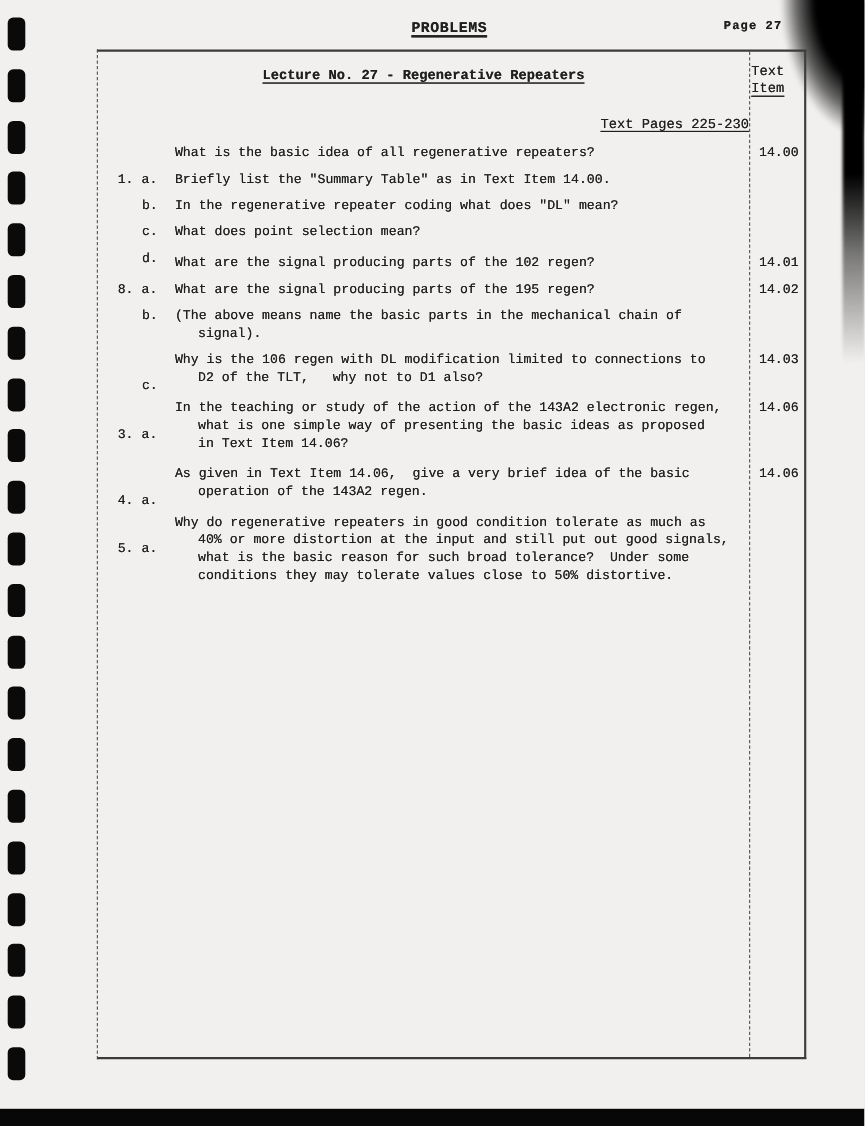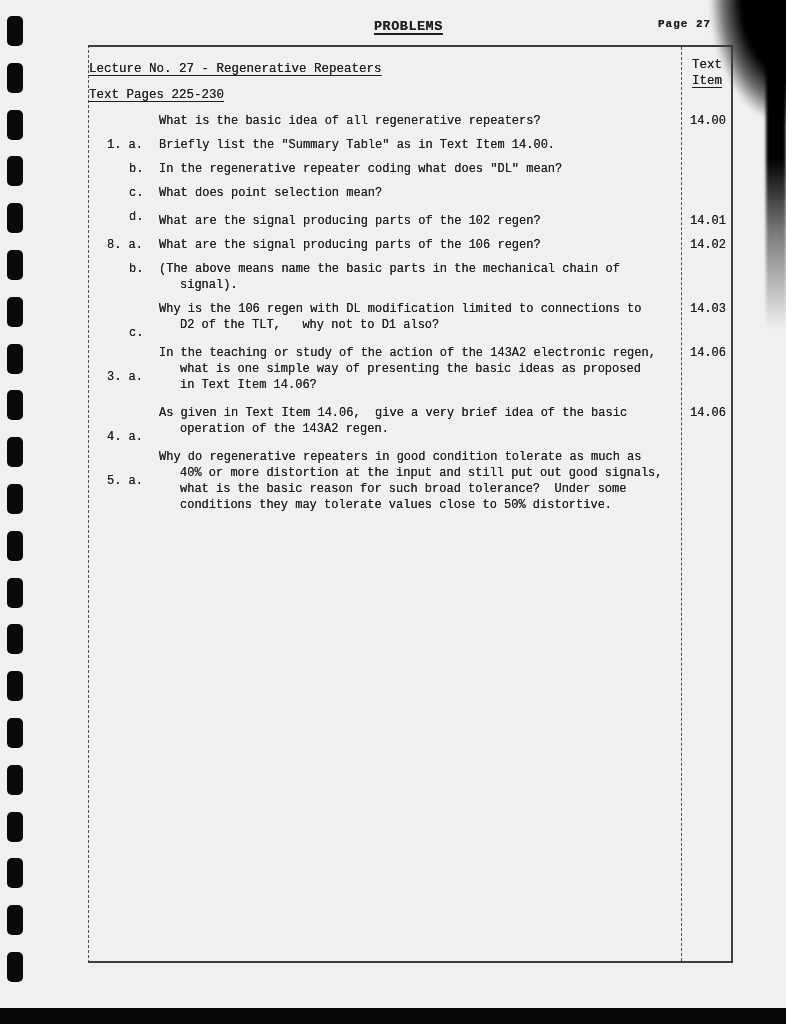--- a/index.html
+++ b/index.html
@@ -53,29 +53,29 @@
     border-bottom:2px solid #3b3b3b;
     border-left:1px dashed #4f4f4f;
     border-right:2px solid #3f3f3f;
   }
   .divider-v {
     position:absolute; top:0; bottom:0; left:592px; width:0;
     border-left:1px dashed #4f4f4f;
   }
   .col-header {
     position:absolute; top:10px; left:594px; width:48px;
-    text-align:center; font-size:12.5px; line-height:16px;
+    font-size:12.5px; line-height:16px;
   }
   .u { text-decoration:underline; text-underline-offset:2.5px; text-decoration-thickness:1.2px; }
   .title-line {
-    margin-top:14px; width:592px; 
-    font-size:12.5px; line-height:16px;
+    margin-top:14px; width:592px; text-align:center;
+    font-size:12.5px; line-height:16px;font-weight:bold;
   }
   .subtitle-line {
-    margin-top:10px; width:592px; text-align:left;
+    margin-top:28px; width:592px; text-align:right;
     font-size:12.5px; line-height:16px;
   }
   .questions { margin-top:10px; }
   .question { margin-bottom:12px; }
   .part-row { position:relative; margin-bottom:8px; min-height:16px; }
   .plabel {
     position:absolute; left:18px; top:0;
     font-size:12px; line-height:16px; white-space:pre;margin-top:24px;
   }
   .plabel.letter-only { left:40px; }
@@ -170,21 +170,21 @@
           <div class="part-row">
             <span class="plabel">8. a.</span>
             <div class="ptext">
               <div class="line">What are the signal producing parts of the 102 regen?</div>
             </div>
             <div class="pitem">14.01</div>
           </div>
           <div class="part-row">
             <span class="plabel letter-only">b.</span>
             <div class="ptext">
-              <div class="line">What are the signal producing parts of the 106 regen?</div>
+              <div class="line">What are the signal producing parts of the 195 regen?</div>
             </div>
             <div class="pitem">14.02</div>
           </div>
           <div class="part-row">
             <span class="plabel"></span>
             <div class="ptext">
               <div class="line">(The above means name the basic parts in the mechanical chain of</div>
               <div class="line cont">signal).</div>
             </div>
           </div>

